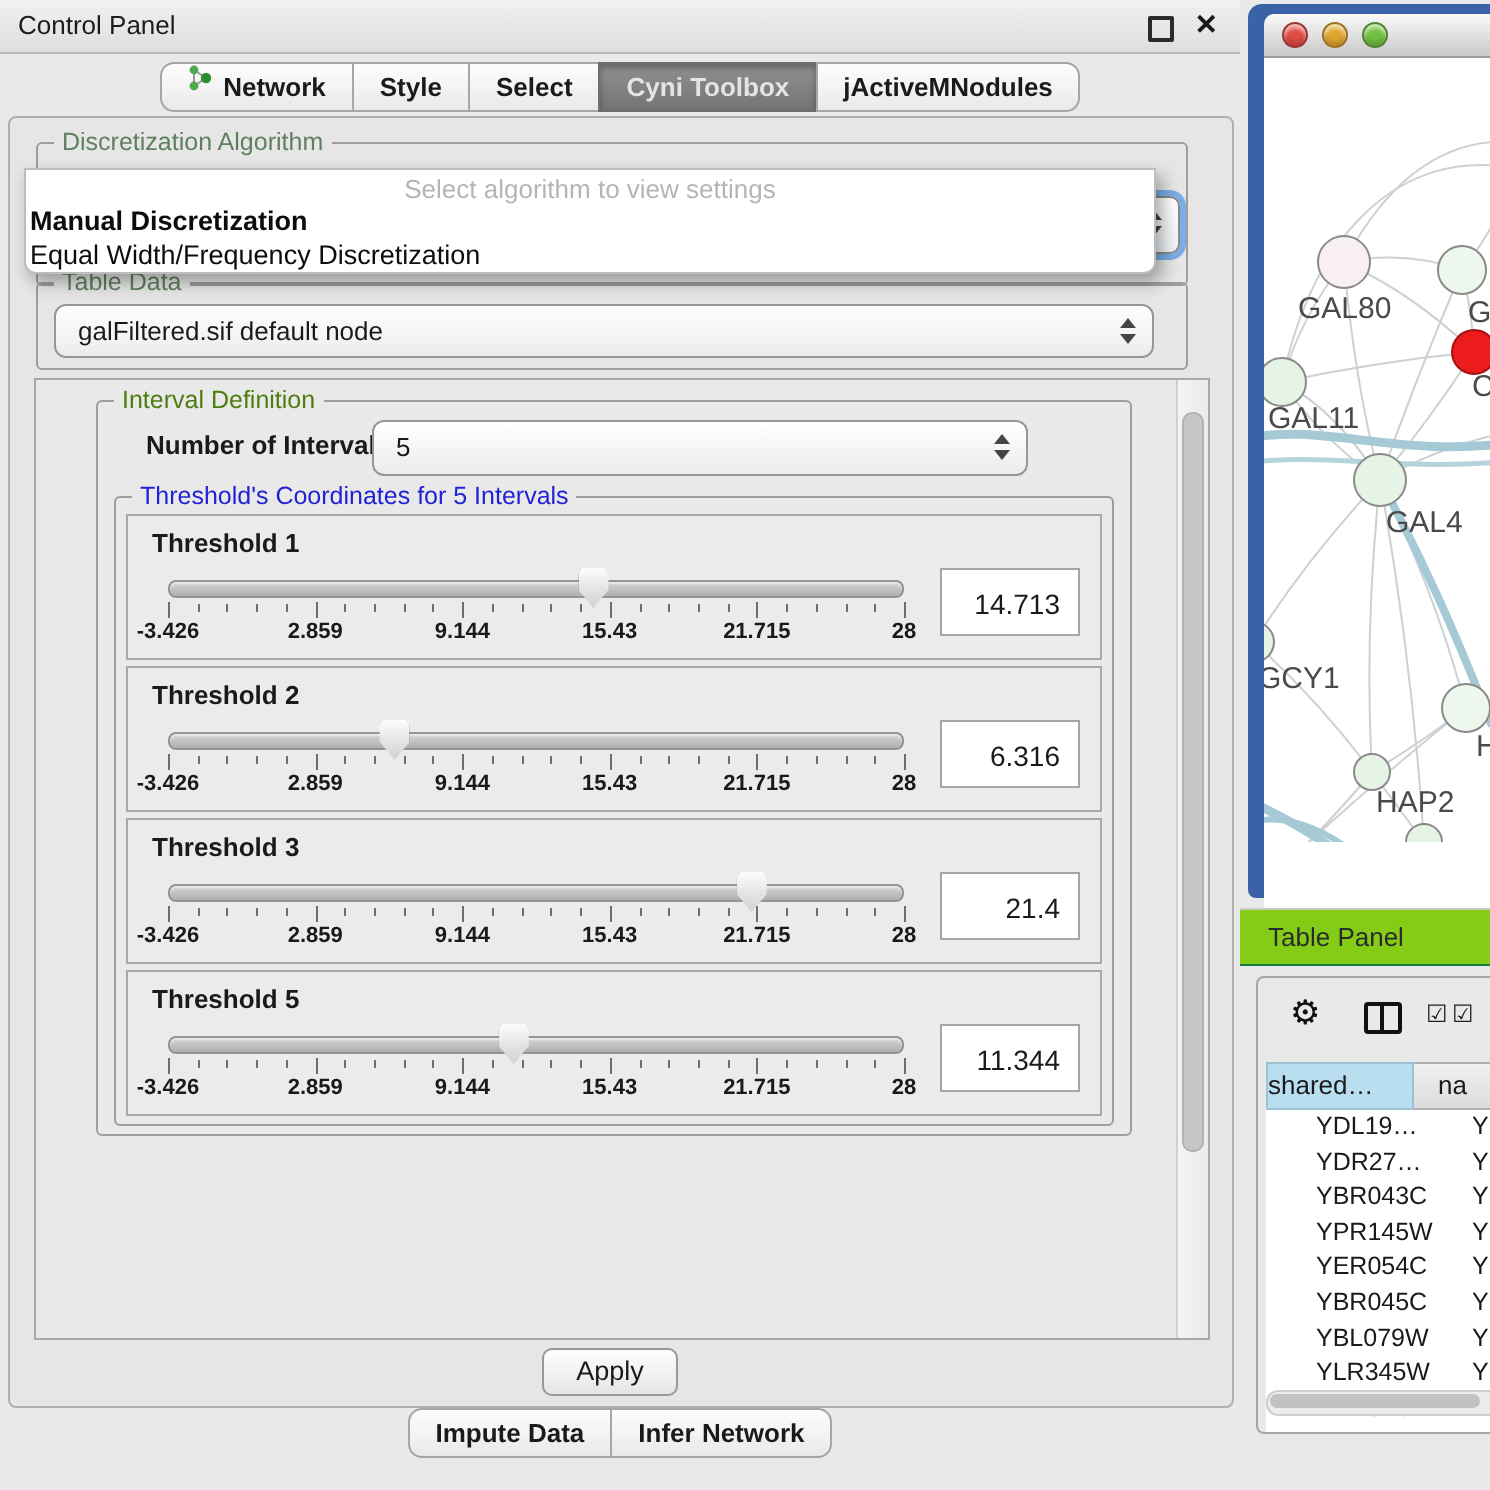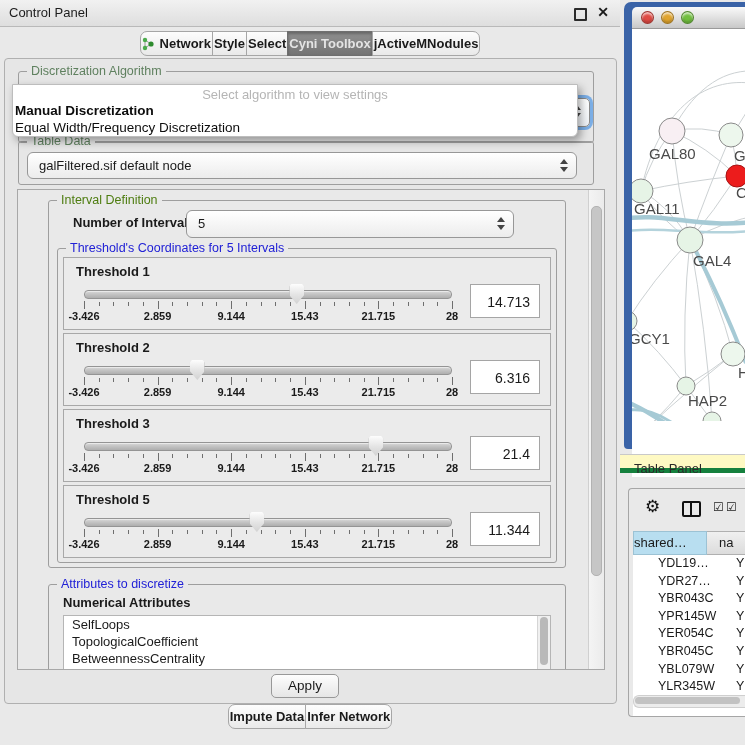--- a/index.html
+++ b/index.html
@@ -9,21 +9,21 @@
   
   #control-panel{position:absolute;left:0;top:0;width:620px;height:745px;}
   #cp-titlebar{position:absolute;left:0;top:0;width:100%;height:26px;background:linear-gradient(#f1f1f1,#dedede);border-bottom:1px solid #b9b9b9;}
   #cp-title{position:absolute;left:9px;top:0;line-height:26px;font-size:13px;color:#1c1c1c;}
   #float-btn{position:absolute;right:33px;top:8px;width:9px;height:9px;border:2px solid #2b2b2b;border-radius:1px;}
   #close-btn{position:absolute;right:11px;top:4px;font-size:14px;font-weight:bold;color:#1a1a1a;cursor:default;}
 
   .tabrow{position:absolute;display:flex;justify-content:center;width:620px;}
   #top-tabs{top:31px;}
   #bottom-tabs{top:704px;}
-  .tab{display:flex;align-items:center;gap:5px;padding:0 1px;height:23px;line-height:23px;font-size:13px;font-weight:600;
+  .tab{display:flex;gap:5px;padding:0 13px;height:23px;line-height:23px;font-size:13px;font-weight:600;
        background:linear-gradient(#fdfdfd,#e9e9e9);border:1px solid #a6a6a6;margin-left:-1px;cursor:default;}
   .tab:first-child{border-radius:7px 0 0 7px;margin-left:0;}
   .tab:last-child{border-radius:0 7px 7px 0;}
   .tab.sel{background:linear-gradient(#909090,#747474);color:#e4e4e4;border-color:#6f6f6f;box-shadow:inset 0 2px 3px rgba(0,0,0,.28);}
 
   #cp-outer{position:absolute;left:4px;top:58px;width:611px;height:644px;background:#e6e6e6;border:1px solid #b0b0b0;border-radius:4px;}
 
   .group{position:absolute;border:1px solid #9e9e9e;border-radius:3px;}
   .grouplabel{position:absolute;top:-8px;left:8px;padding:0 4px;font-size:12.5px;background:#e6e6e6;}
   .g-green{color:#4d7c0f;}
@@ -83,21 +83,21 @@
 
   
   #net-window{position:absolute;left:624px;top:2px;width:121px;height:447px;background:#3a63a7;border-radius:7px 0 0 4px;}
   #net-titlebar{position:absolute;left:8px;top:5px;right:0;height:22px;background:linear-gradient(#fafafa,#c8c8c8);
                 border-radius:5px 0 0 0;border-bottom:1px solid #9a9a9a;display:flex;align-items:center;gap:7px;padding-left:9px;box-sizing:border-box;}
   .light{width:13px;height:13px;border-radius:50%;border:1px solid rgba(0,0,0,.3);box-sizing:border-box;
          box-shadow:inset 0 2px 2px rgba(255,255,255,.65), inset 0 -2px 2px rgba(0,0,0,.18);}
   #net-canvas{position:absolute;left:8px;top:27px;right:0;height:448px;background:#fff;overflow:hidden;text-align:center;}
 
   
-  #tp-bar{position:absolute;left:620px;top:454px;width:125px;height:19px;background:#fef9c3;border-top:1px solid #c9c9c9;border-bottom:5px solid #15803d;box-sizing:border-box;}
+  #tp-bar{position:absolute;left:620px;top:454px;width:125px;height:29px;background:#84cc16;border-top:1px solid #c9c9c9;border-bottom:1px solid #15803d;box-sizing:border-box;}
   #tp-title{position:absolute;left:14px;top:0;line-height:27px;font-size:13px;color:#2a2a2a;}
   #tbl-wrap{position:absolute;left:628px;top:488px;width:117px;height:227px;background:#e9e9e9;border:1px solid #a6a6a6;border-right:none;border-radius:4px 0 0 4px;}
   #tbl-toolbar{position:absolute;left:0;top:5px;right:0;height:30px;}
   #gear-i{position:absolute;left:16px;top:2px;font-size:17px;color:#111;}
   #split-i{position:absolute;left:53px;top:7px;width:15px;height:12px;border:2px solid #111;border-radius:2px;}
   #split-i::after{content:"";position:absolute;left:6px;top:0;width:2px;height:12px;background:#111;}
   .check-i{position:absolute;top:6px;font-size:12px;color:#222;}
   #tbl-head{position:absolute;left:4px;top:42px;right:0;height:24px;display:flex;}
   .hc{box-sizing:border-box;font-size:13px;line-height:22px;border:1px solid #b0b0b0;background:linear-gradient(#f0f0f0,#dcdcdc);overflow:hidden;white-space:nowrap;}
   .hc.sel{background:#b8def0;border-color:#9cc2d4;}
@@ -366,34 +366,20 @@
                       </div>
                       <div class="thumb" style="left: 46.9993%;"></div>
                     </div>
                     <div class="val">11.344</div>
                   </div>
                 </div>
               </div>
           </div>
         </div>
 
-        <div id="attr-group" class="group">
-          <span class="grouplabel g-blue">Attributes to discretize</span>
-          <span id="attr-sub">Numerical Attributes</span>
-          <div id="attr-list">
-            <div id="attr-items">
-                <div class="attr-item">SelfLoops</div>
-                <div class="attr-item">TopologicalCoefficient</div>
-                <div class="attr-item">BetweennessCentrality</div>
-              </div>
-            <div id="attr-sb">
-                <div id="attr-sb-thumb"></div>
-              </div>
-          </div>
-        </div>
 
         <div id="sb-v">
             <div id="sb-v-thumb"></div>
           </div>
       </div>
 
       <div id="apply-btn">Apply</div>
     </div>
 
     <div id="bottom-tabs" class="tabrow">

